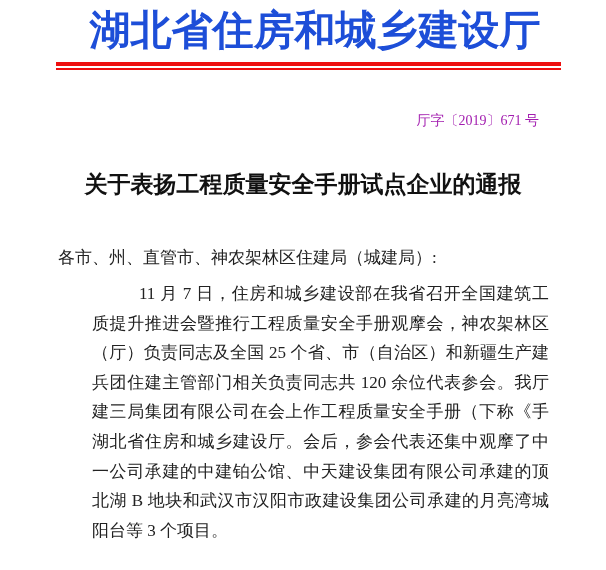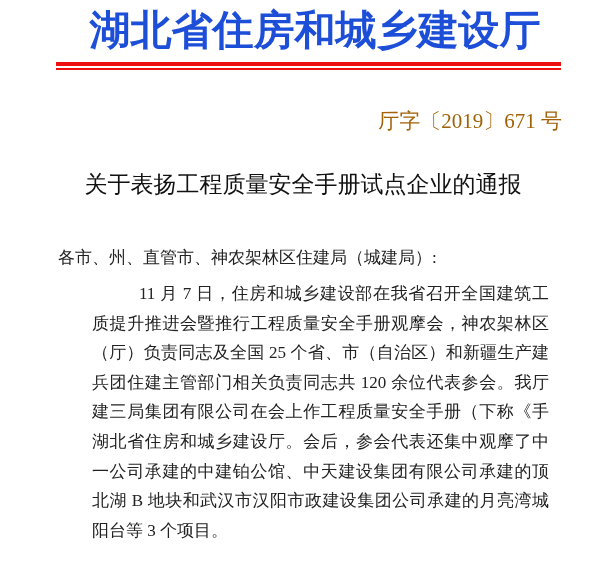--- a/index.html
+++ b/index.html
@@ -30,34 +30,34 @@
     position: absolute;
     top: 62px;
     left: 56px;
     width: 505px;
   }
   .rule-thick { height: 4px; background: #ee0f0f; }
   .rule-thin  { height: 2px; background: #ee0f0f; margin-top: 2px; }
   .doc-number {
     position: absolute;
     top: 110px;
-    right: 44px;
-    font-size: 21px;
+    right: 67px;
+    font-size: 14px;
     line-height: 22px;
-    color: #a16207;
+    color: #a21caf;
   }
   .doc-title {
     position: absolute;
     top: 169px;
     left: 0;
     width: 100%;
     text-align: center;
     font-size: 23px;
     line-height: 31px;
-    font-weight: normal;
+    font-weight: bold;
     color: #111111;
     white-space: nowrap;
   }
   .salutation {
     position: absolute;
     top: 246px;
     left: 58px;
     width: 500px;
     font-size: 17px;
     line-height: 24px;

